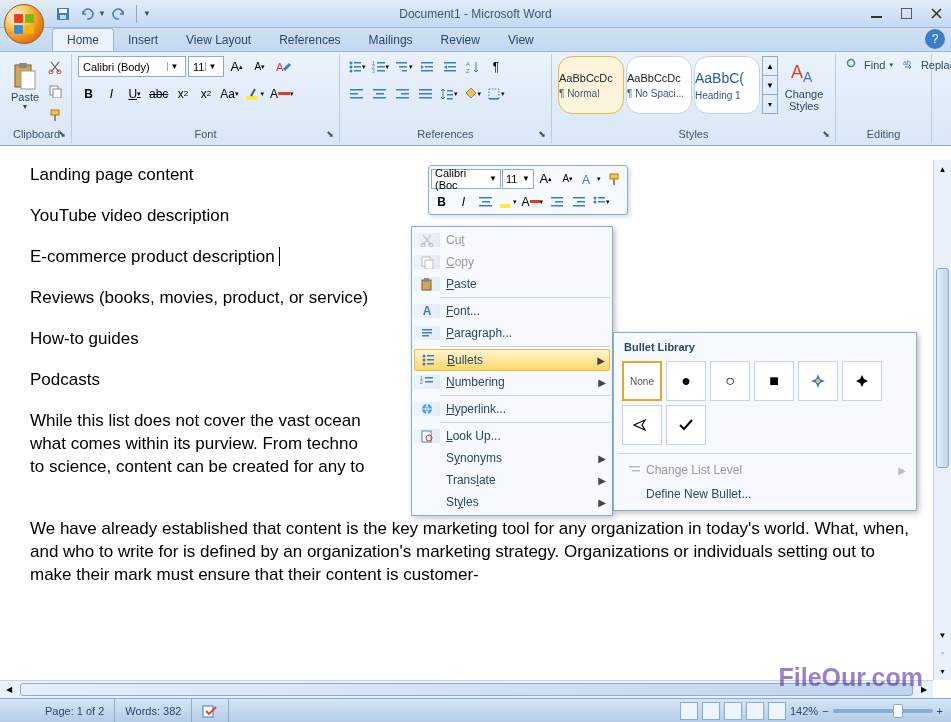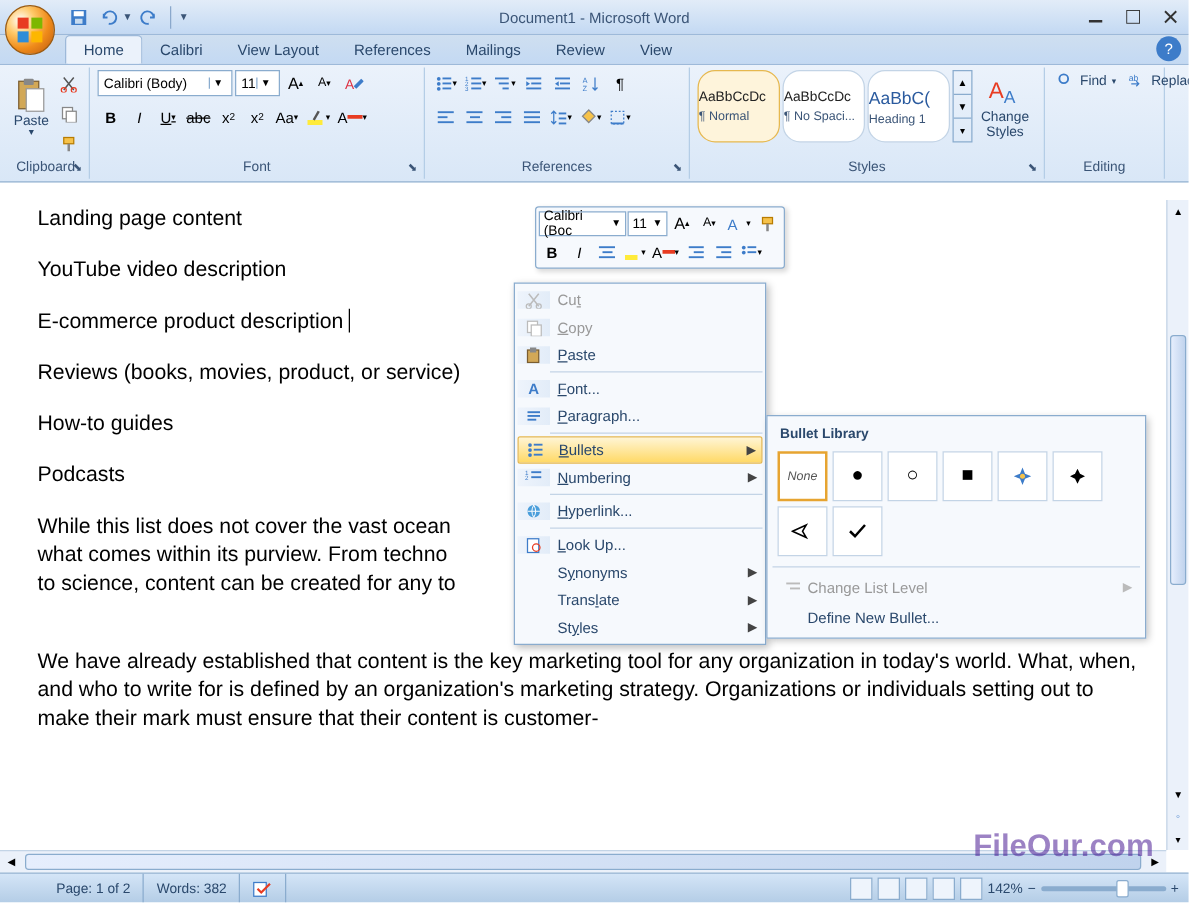--- a/index.html
+++ b/index.html
@@ -67,21 +67,21 @@
 .menu-item.hover { background: linear-gradient(#fff5d5, #ffd966); border: 1px solid #e6b84f; border-radius: 2px; height: 22px; }
 .menu-icon { width: 26px; display: flex; align-items: center; justify-content: center; font-size: 12px; }
 .menu-icon-col { background: linear-gradient(90deg, #eef4fc, #e2ecf8); }
 .menu-label { flex: 1; padding-left: 6px; }
 .menu-label u { text-decoration: underline; }
 .menu-arrow { font-size: 10px; color: #444; }
 .menu-sep { height: 1px; background: #c3d4e6; margin: 2px 0 2px 26px; }
 
 .bullet-panel { position: absolute; left: 613px; top: 332px; width: 304px; background: #f6f9fd; border: 1px solid #8aacce; box-shadow: 2px 2px 6px rgba(0,0,0,0.25); z-index: 31; padding: 4px; }
 .panel-header { font-size: 11px; font-weight: bold; color: #2a486c; padding: 4px 6px; }
-.bullet-grid { display: flex; flex-wrap: wrap; gap: 4px; padding: 4px; font-style: italic; }
+.bullet-grid { display: flex; flex-wrap: wrap; gap: 4px; padding: 4px; }
 .bullet-cell { width: 40px; height: 40px; border: 1px solid #c3d4e6; background: #fff; display: flex; align-items: center; justify-content: center; cursor: pointer; font-size: 16px; }
 .bullet-cell.selected { border: 2px solid #e6a431; }
 .bullet-cell .none-text { font-size: 10px; color: #555; }
 .panel-sep { height: 1px; background: #c3d4e6; margin: 4px 0; }
 .panel-item { display: flex; align-items: center; height: 24px; font-size: 12px; color: #2a486c; cursor: pointer; padding: 0 6px; }
 .panel-item.disabled { color: #999; }
 .panel-icon { width: 22px; display: flex; justify-content: center; }
 
 .statusbar { position: absolute; left: 0; right: 0; bottom: 0; height: 24px; background: linear-gradient(#d4e5f7, #b4cde6); border-top: 1px solid #8aacce; display: flex; align-items: center; font-size: 11px; color: #2a486c; padding-left: 35px; }
 .status-seg { padding: 0 10px; border-right: 1px solid #8aacce; height: 100%; display: flex; align-items: center; cursor: pointer; }
@@ -144,21 +144,21 @@
     <div class="win-btn">
         <svg width="11" height="11">
           <path d="M1 1 L10 10 M10 1 L1 10" stroke="#333" stroke-width="1.5"></path>
         </svg>
       </div>
   </div>
 </div>
 
 <div class="ribbon-tabs">
   <div class="ribbon-tab active">Home</div>
-  <div class="ribbon-tab">Calibri</div>
+  <div class="ribbon-tab">Insert</div>
   <div class="ribbon-tab">View Layout</div>
   <div class="ribbon-tab">References</div>
   <div class="ribbon-tab">Mailings</div>
   <div class="ribbon-tab">Review</div>
   <div class="ribbon-tab">View</div>
   <div style="margin-left:auto" class="help-btn">?</div>
 </div>
 
 <div class="ribbon">
 

